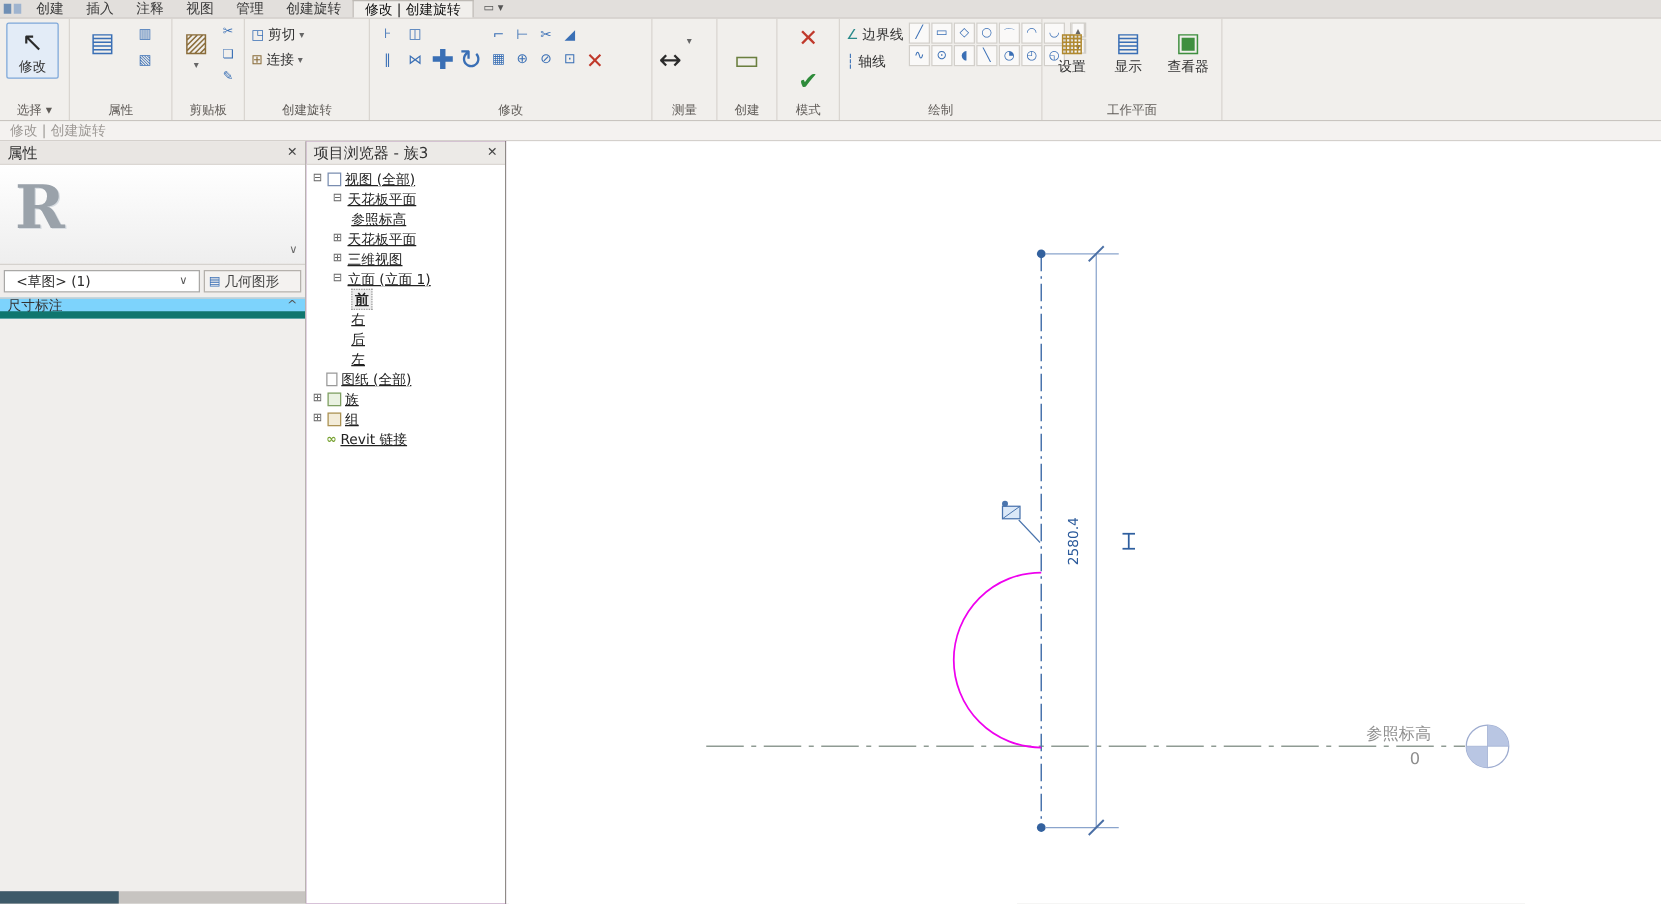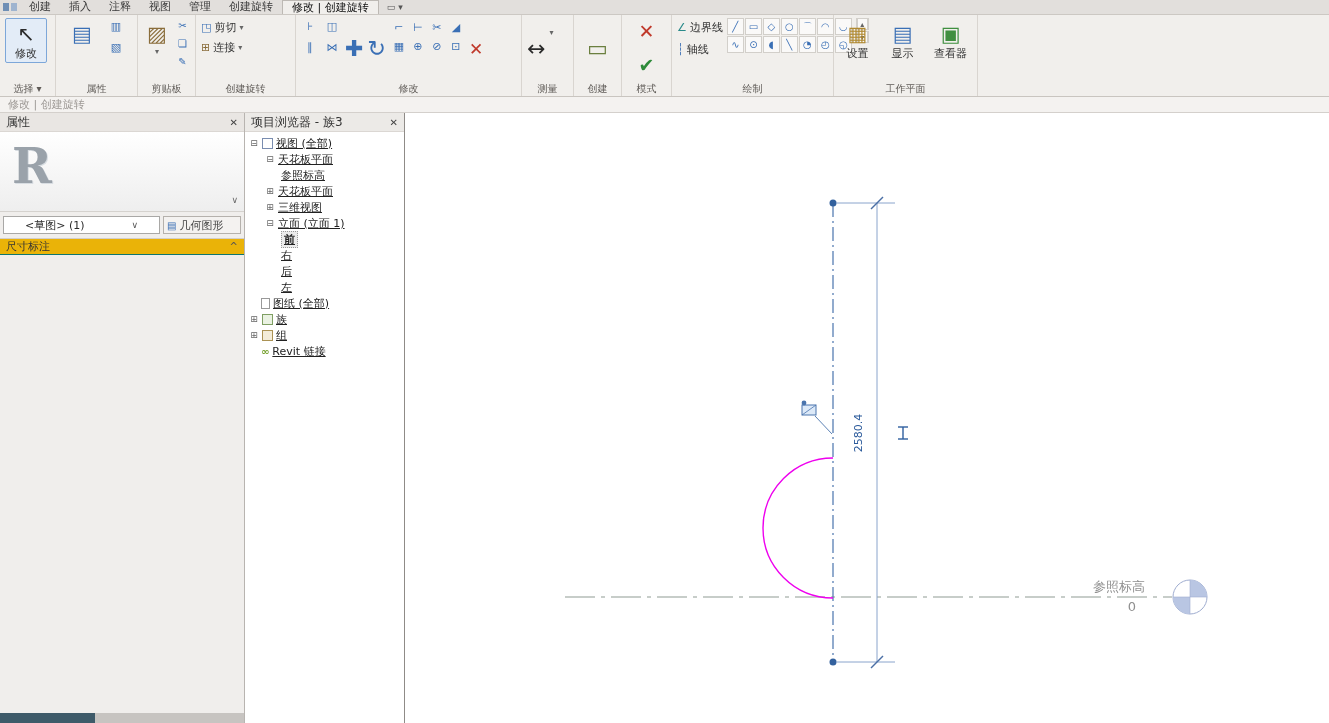--- a/index.html
+++ b/index.html
@@ -45,25 +45,25 @@
 
 
 #workspace{display:flex;height:610px;}
 #properties{width:245px;background:#f0eeec;border-right:1px solid #b8b4b0;display:flex;flex-direction:column;}
 .phead{height:19px;flex:0 0 19px;display:flex;align-items:center;justify-content:space-between;padding:0 6px;background:#e9e6e3;font-size:12px;color:#333;border-bottom:1px solid #dbd7d3;}
 .phead .x{font-size:10px;color:#444;}
 .preview{height:80px;flex:0 0 80px;background:linear-gradient(#ffffff,#eeeeee);border-bottom:1px solid #d5d2ce;position:relative;}
 .rletter{font-family:"DejaVu Serif","Liberation Serif",serif;font-size:48px;font-weight:bold;color:#9aa2aa;position:absolute;left:12px;top:6px;text-shadow:1px 1px 0 #d8dde2;}
 .preview .ca{position:absolute;right:6px;bottom:6px;color:#666;font-size:9px;}
 .typerow{display:flex;gap:3px;padding:4px 3px;flex:0 0 26px;}
-.typesel{flex:1;height:18px;background:#fff;border:1px solid #a9a8a6;display:flex;align-items:center;justify-content:space-between;padding:0 21px;font-size:11px;white-space:nowrap;overflow:hidden;}
+.typesel{flex:1;height:18px;background:#fff;border:1px solid #a9a8a6;display:flex;align-items:center;justify-content:space-between;padding:0 9px;font-size:11px;white-space:nowrap;overflow:hidden;}
 .typesel .ca{font-size:9px;color:#555;}
 .edittype{width:78px;height:18px;display:flex;align-items:center;gap:3px;background:#f4f2f0;border:1px solid #b5b1ac;font-size:11px;padding:0 3px;color:#444;white-space:nowrap;overflow:hidden;}
 .edittype .ri{color:#3a6fb5;font-size:10px;}
-.sech{height:17px;flex:0 0 17px;display:flex;justify-content:space-between;align-items:center;background:#eab308;border-top:1px solid #d2cec9;border-bottom:1px solid #0f766e;padding:0 6px;font-size:11px;color:#333;}
+.sech{height:17px;flex:0 0 17px;display:flex;justify-content:space-between;align-items:center;background:#7dd3fc;border-top:1px solid #d2cec9;border-bottom:6px solid #0f766e;padding:0 6px;font-size:11px;color:#333;}
 .sech .caret{font-size:10px;color:#555;}
 .prow{display:flex;height:18px;flex:0 0 18px;background:#fff;border-bottom:1px solid #dedbd7;}
 .plab{width:100px;background:#f4f2f0;border-right:1px solid #dedbd7;padding:2px 6px;font-size:11px;color:#333;}
 .pval{flex:1;padding:2px 6px;font-size:11px;color:#222;border-right:1px solid #dedbd7;background:#fff;}
 .pfill{flex:1;background:#f0eeec;}
 .pfoot{height:10px;flex:0 0 10px;background:#c7c4c1;display:flex;}
 .pfoot .dark{width:95px;background:#3e5a69;}
 
 #browser{width:160px;background:#701a75;border-right:1px solid #8f8b87;display:flex;flex-direction:column;}
 #browser .phead{background:#eceae7;}

